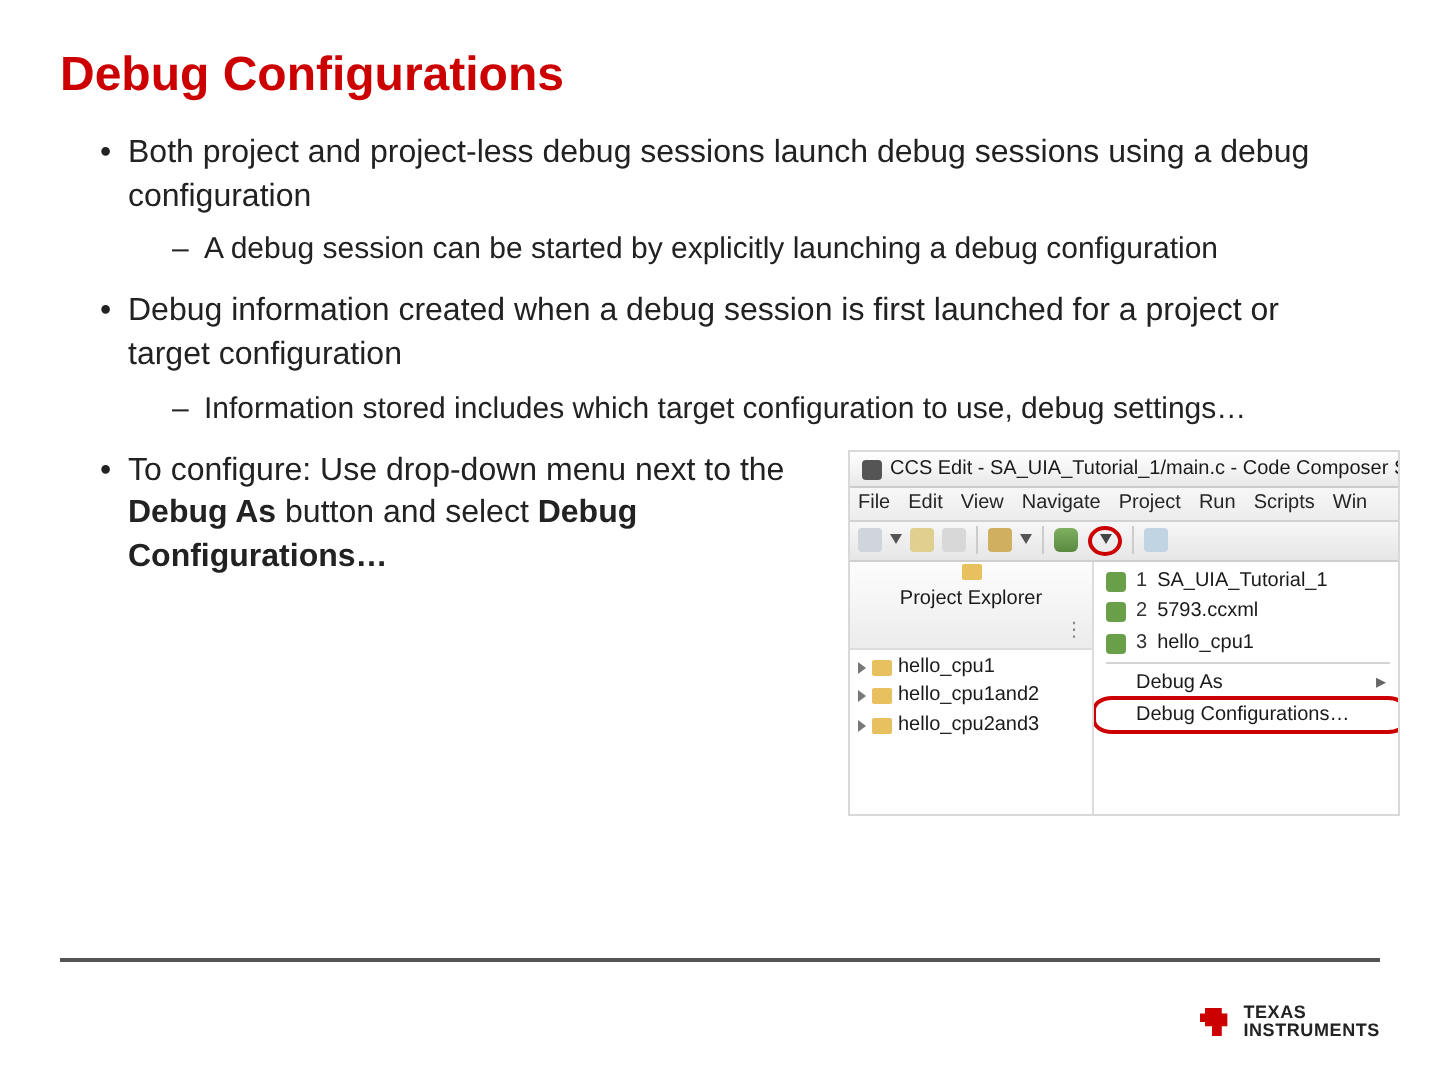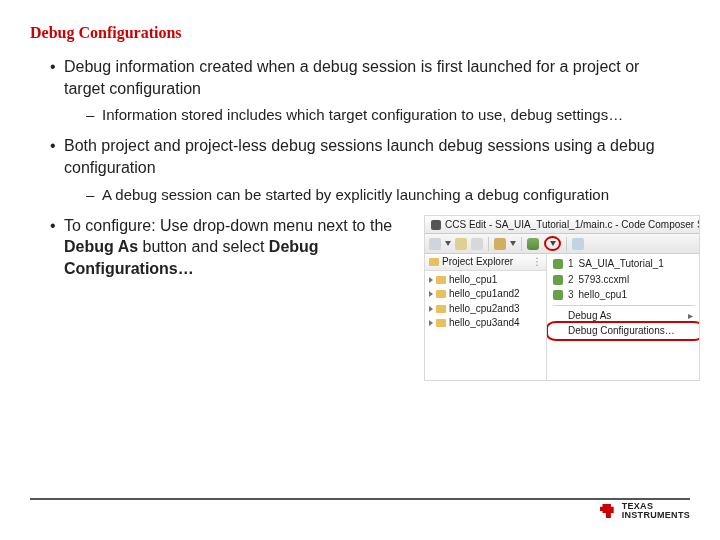--- a/index.html
+++ b/index.html
@@ -11,24 +11,23 @@
     color: #222;
     overflow: hidden;
   }
   .slide {
     position: relative;
     width: 720px; height: 540px;
     padding: 18px 30px 0 30px;
   }
   .title {
     color: #cc0000;
-    font-size: 16px;
+    font-size: 24px;
     font-weight: bold;
     margin: 6px 0 14px 0;
-    font-family: Liberation Serif, serif;
   }
   ul.bullets {
     list-style: none;
     margin: 0;
     padding: 0 10px 0 20px;
     font-size: 16px;
     line-height: 1.35;
   }
   ul.bullets > li {
     position: relative;
@@ -119,21 +118,21 @@
   }
   .pane-right {
     flex: 1;
     background: #fff;
     overflow: hidden;
   }
   .pe-tab {
     background: linear-gradient(#fdfdfd, #ececec);
     border-bottom: 1px solid #dcdcdc;
     padding: 1px 4px;
-    display: flex; align-items: center; gap: 3px;
+    display: flex; align-items: center; gap: 3px; flex-direction: column;
   }
   .pe-tab .folder-icon { width: 10px; height: 8px; background: #e8c060; border-radius: 1px; }
   .tree {
     padding: 2px 2px 2px 4px;
   }
   .tree .node {
     display: flex; align-items: center; gap: 3px; padding: 0 0 1px 0;
     white-space: nowrap;
   }
   .tree .tri { width: 0; height: 0; border-top: 3px solid transparent; border-bottom: 3px solid transparent; border-left: 4px solid #777; }
@@ -155,63 +154,73 @@
     left: -3px; right: -5px; top: -2px; bottom: -2px;
     border: 2px solid #cc0000;
     border-radius: 10px / 7px;
   }
 
   
   .footer {
     position: absolute;
     left: 30px; right: 30px; bottom: 20px;
     border-top: 2px solid #555;
-    padding-top: 2px;
+    padding-top: 21px;
     display: flex; justify-content: flex-end; align-items: center;
     gap: 6px;
   }
   .ti-chip {
     width: 18px; height: 18px; position: relative;
   }
   .ti-chip::before {
     content: ""; position: absolute; inset: 2px;
     background: #cc0000;
     clip-path: polygon(20% 0,80% 0,80% 20%,100% 20%,100% 65%,80% 65%,80% 100%,45% 100%,45% 65%,20% 65%,20% 50%,0 50%,0 20%,20% 20%);
   }
   .ti-name { font-size: 9px; color: #222; line-height: 1; font-weight: bold; letter-spacing: .3px; }
 </style>
 </head>
 <body>
 
 <div class="slide">
   <div class="title">Debug Configurations</div>
 
   <ul class="bullets">
+    <li>
+      <span>Both project and project-less debug sessions launch debug sessions using a debug configuration</span>
+      <ul class="sub">
+        <li>A debug session can be started by explicitly launching a debug configuration</li>
+      </ul>
+    </li>
     <li>
       <span>Debug information created when a debug session is first launched for a project or target configuration</span>
       <ul class="sub">
         <li>Information stored includes which target configuration to use, debug settings…</li>
       </ul>
     </li>
     <li>
-      <span>Both project and project-less debug sessions launch debug sessions using a debug configuration</span>
-      <ul class="sub">
-        <li>A debug session can be started by explicitly launching a debug configuration</li>
-      </ul>
-    </li>
-    <li>
       <div class="last-row">
         <div class="last-text">
           <span>To configure: Use drop-down menu next to the </span><b>Debug As</b><span> button and select </span><b>Debug Configurations…</b>
         </div>
 
         <div class="shot">
           <div class="titlebar">
             <div class="ccs-icon"></div>
             <span>CCS Edit - SA_UIA_Tutorial_1/main.c - Code Composer Stu</span>
+          </div>
+          <div class="menubar">
+            <span>File</span>
+            <span>Edit</span>
+            <span>View</span>
+            <span>Navigate</span>
+            <span>Project</span>
+            <span>Run</span>
+            <span>Scripts</span>
+            <span>Win</span>
           </div>
           <div class="toolbar">
             <div class="tb-ico" style="background:#cfd5da"></div>
             <div class="dda"></div>
             <div class="tb-ico" style="background:#e0d090"></div>
             <div class="tb-ico" style="background:#d8d8d8"></div>
             <div class="sep"></div>
             <div class="tb-ico" style="background:#d0b060"></div>
             <div class="dda"></div>
             <div class="sep"></div>
@@ -238,25 +247,20 @@
                 <div class="node">
                     <div class="tri"></div>
                     <div class="folder"></div>
                     <span>hello_cpu1and2</span>
                   </div>
                 <div class="node">
                     <div class="tri"></div>
                     <div class="folder"></div>
                     <span>hello_cpu2and3</span>
                   </div>
-                <div class="node">
-                    <div class="tri"></div>
-                    <div class="folder"></div>
-                    <span>hello_cpu3and4</span>
-                  </div>
               </div>
             </div>
             <div class="pane-right">
               <div class="menu">
                 <div class="row">
                     <div class="mrk" style="background:#6a9f4a"></div>
                     <span class="num">1</span>
                     <span>SA_UIA_Tutorial_1</span>
                   </div>
                 <div class="row">

